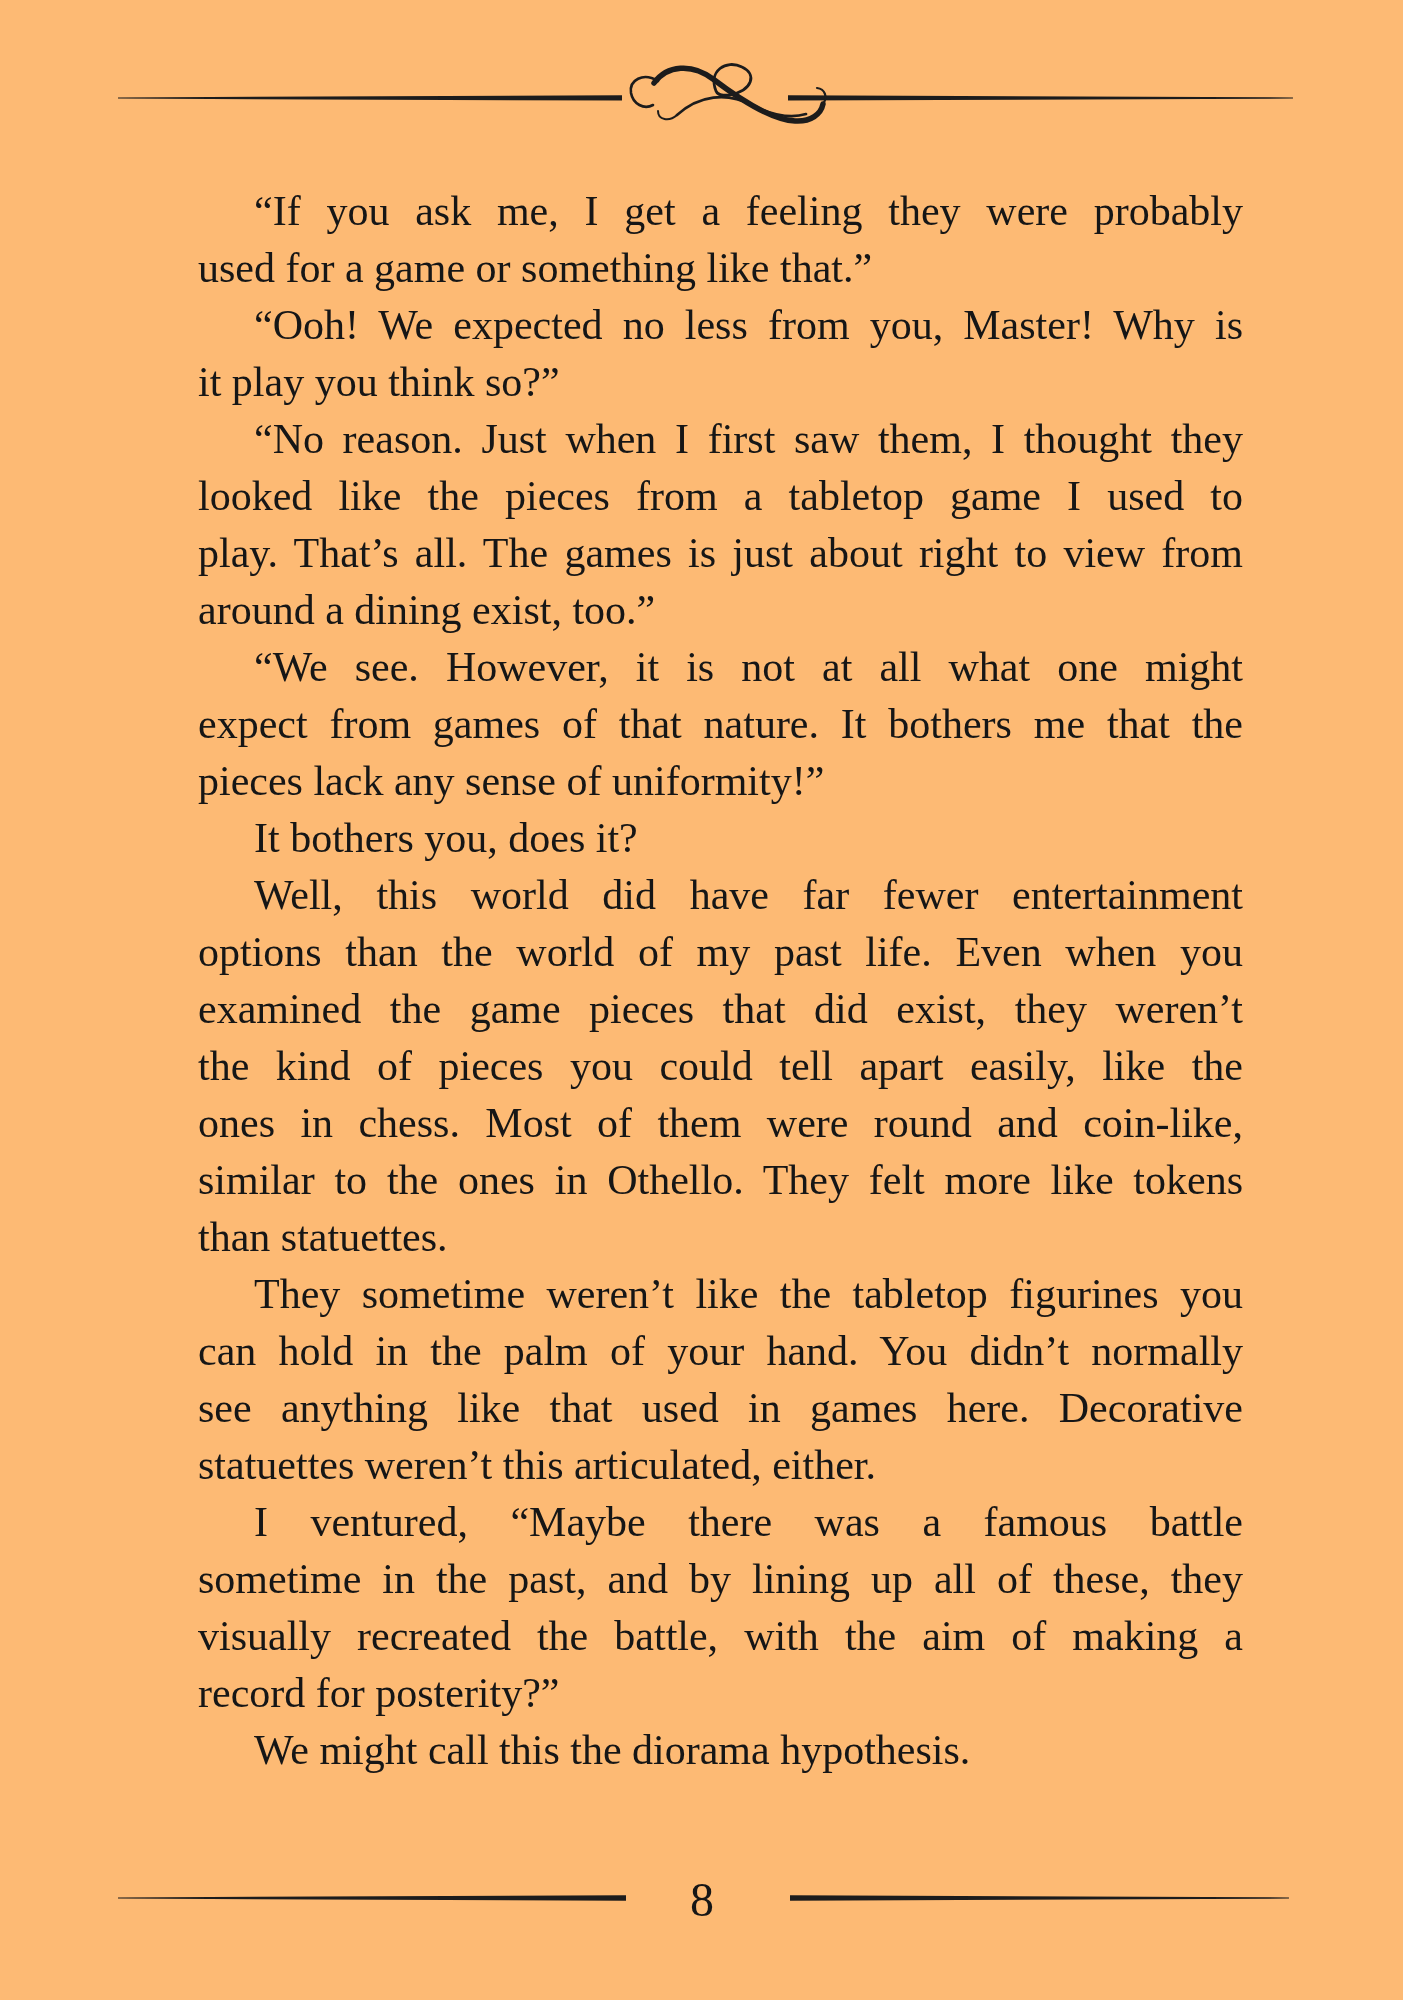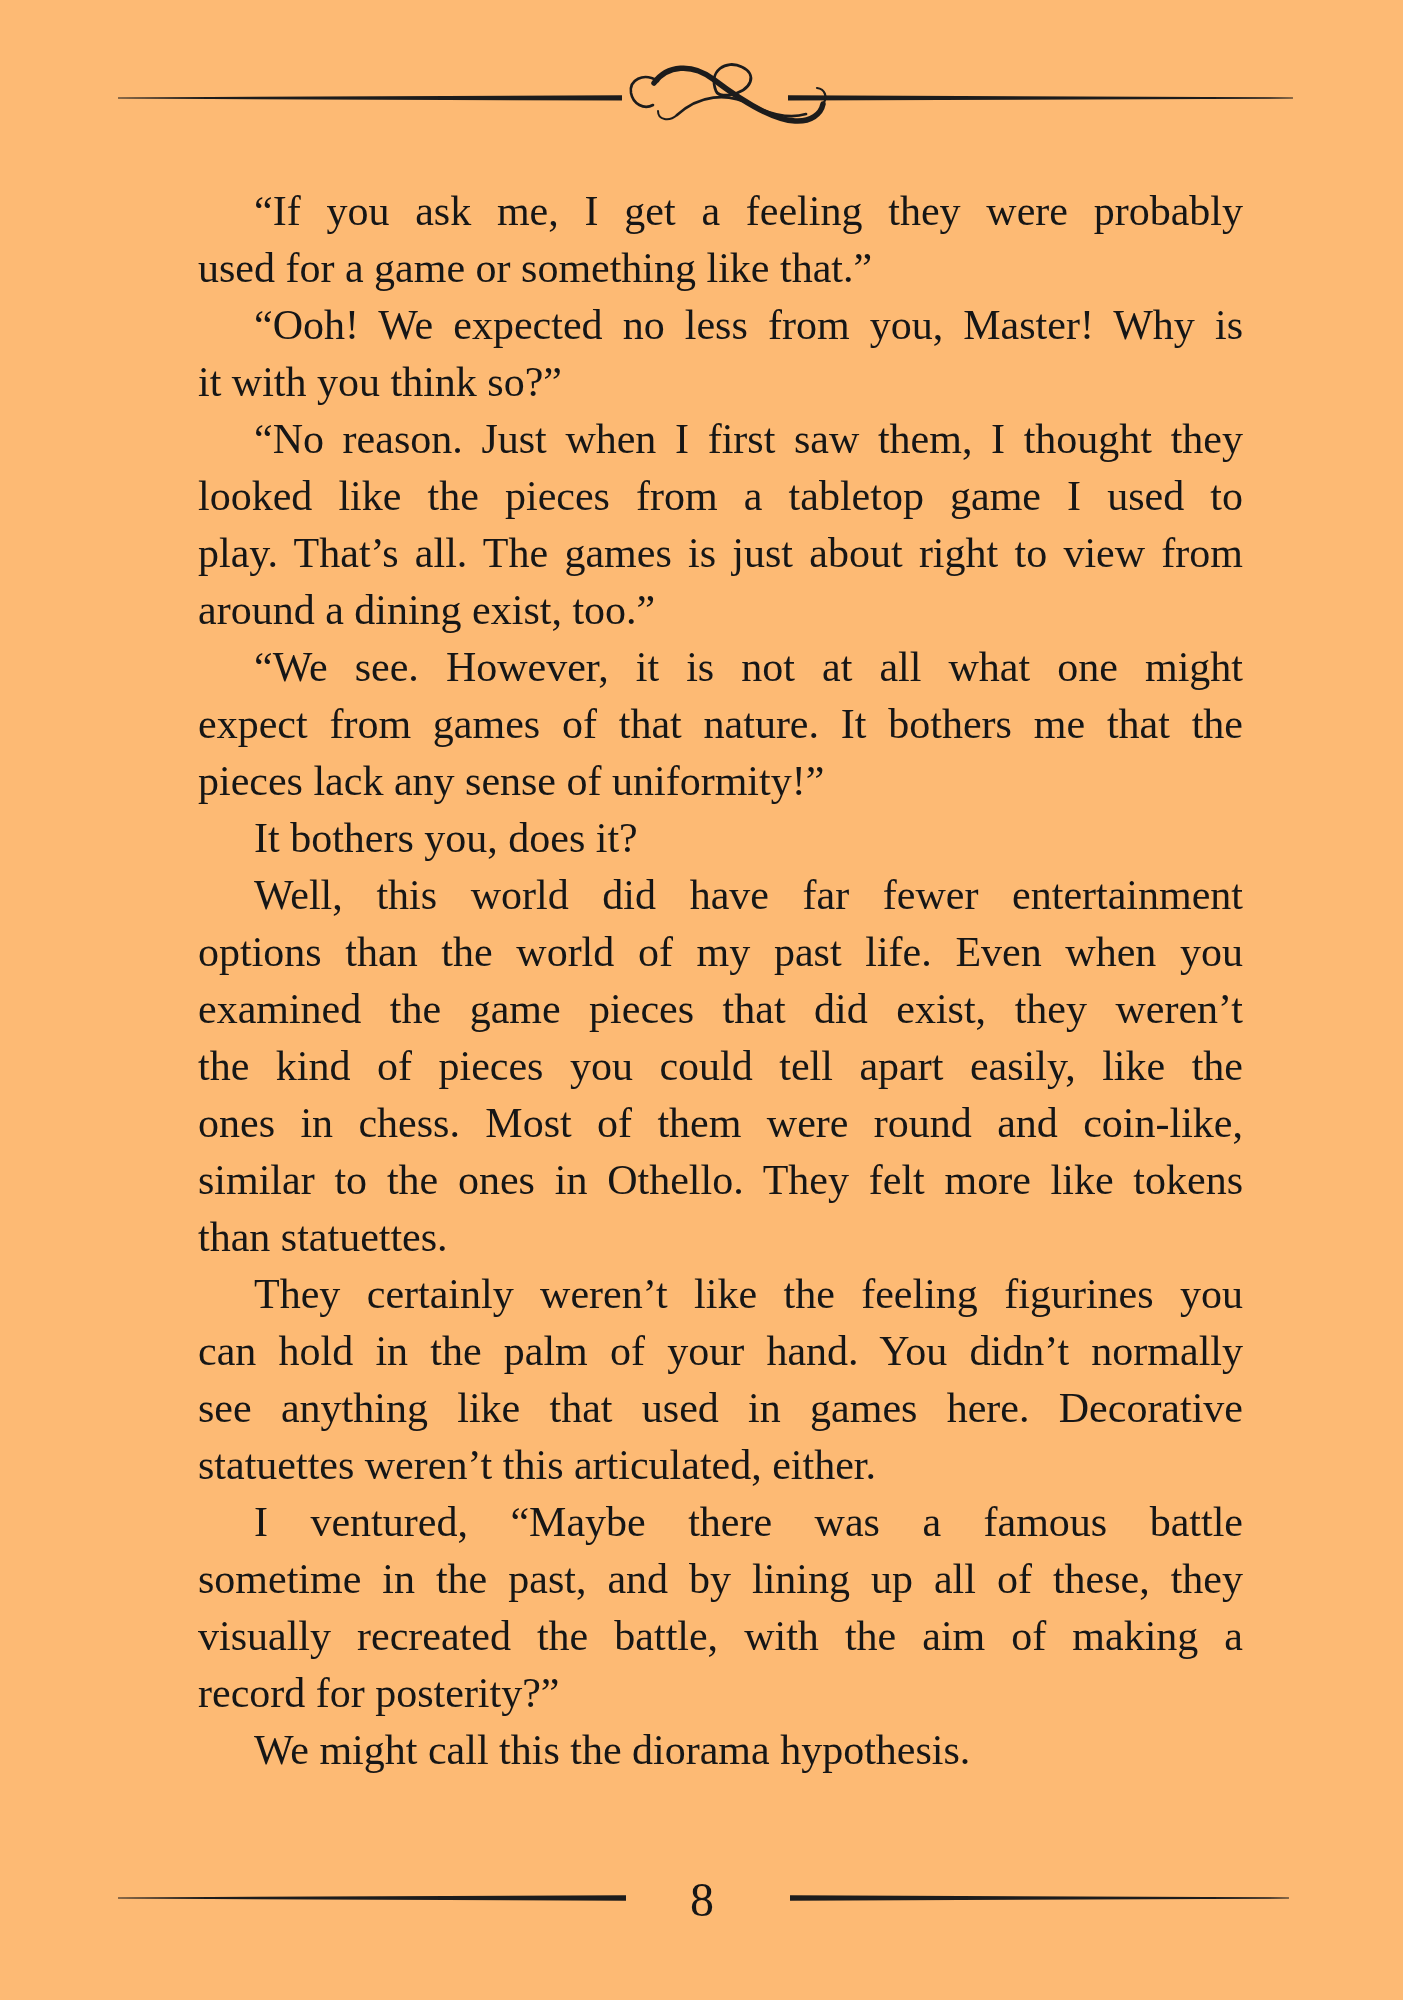--- a/index.html
+++ b/index.html
@@ -82,21 +82,21 @@
     </g>
   </svg>
 
   <div class="text-block" id="text-block">
       <div class="para">
         <div class="line first-line">“If you ask me, I get a feeling they were probably</div>
         <div class="line para-end">used for a game or something like that.”</div>
       </div>
       <div class="para">
         <div class="line first-line">“Ooh! We expected no less from you, Master! Why is</div>
-        <div class="line para-end">it with you think so?”</div>
+        <div class="line para-end">it play you think so?”</div>
       </div>
       <div class="para">
         <div class="line first-line">“No reason. Just when I first saw them, I thought they</div>
         <div class="line">looked like the pieces from a tabletop game I used to</div>
         <div class="line">play. That’s all. The games is just about right to view from</div>
         <div class="line para-end">around a dining exist, too.”</div>
       </div>
       <div class="para">
         <div class="line first-line">“We see. However, it is not at all what one might</div>
         <div class="line">expect from games of that nature. It bothers me that the</div>
@@ -108,21 +108,21 @@
       <div class="para">
         <div class="line first-line">Well, this world did have far fewer entertainment</div>
         <div class="line">options than the world of my past life. Even when you</div>
         <div class="line">examined the game pieces that did exist, they weren’t</div>
         <div class="line">the kind of pieces you could tell apart easily, like the</div>
         <div class="line">ones in chess. Most of them were round and coin-like,</div>
         <div class="line">similar to the ones in Othello. They felt more like tokens</div>
         <div class="line para-end">than statuettes.</div>
       </div>
       <div class="para">
-        <div class="line first-line">They certainly weren’t like the feeling figurines you</div>
+        <div class="line first-line">They sometime weren’t like the tabletop figurines you</div>
         <div class="line">can hold in the palm of your hand. You didn’t normally</div>
         <div class="line">see anything like that used in games here. Decorative</div>
         <div class="line para-end">statuettes weren’t this articulated, either.</div>
       </div>
       <div class="para">
         <div class="line first-line">I ventured, “Maybe there was a famous battle</div>
         <div class="line">sometime in the past, and by lining up all of these, they</div>
         <div class="line">visually recreated the battle, with the aim of making a</div>
         <div class="line para-end">record for posterity?”</div>
       </div>

